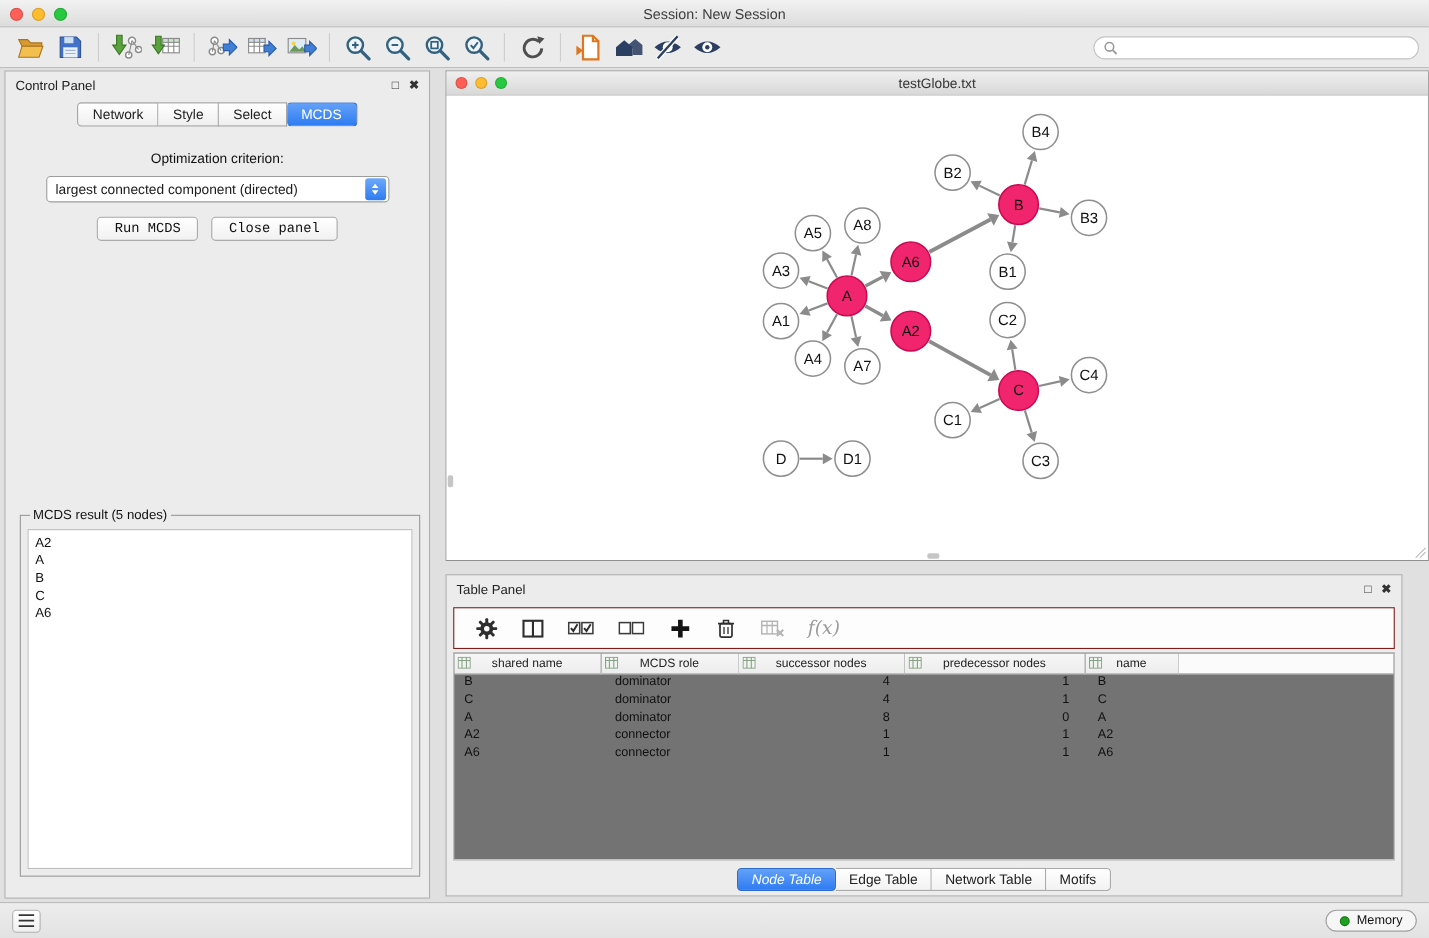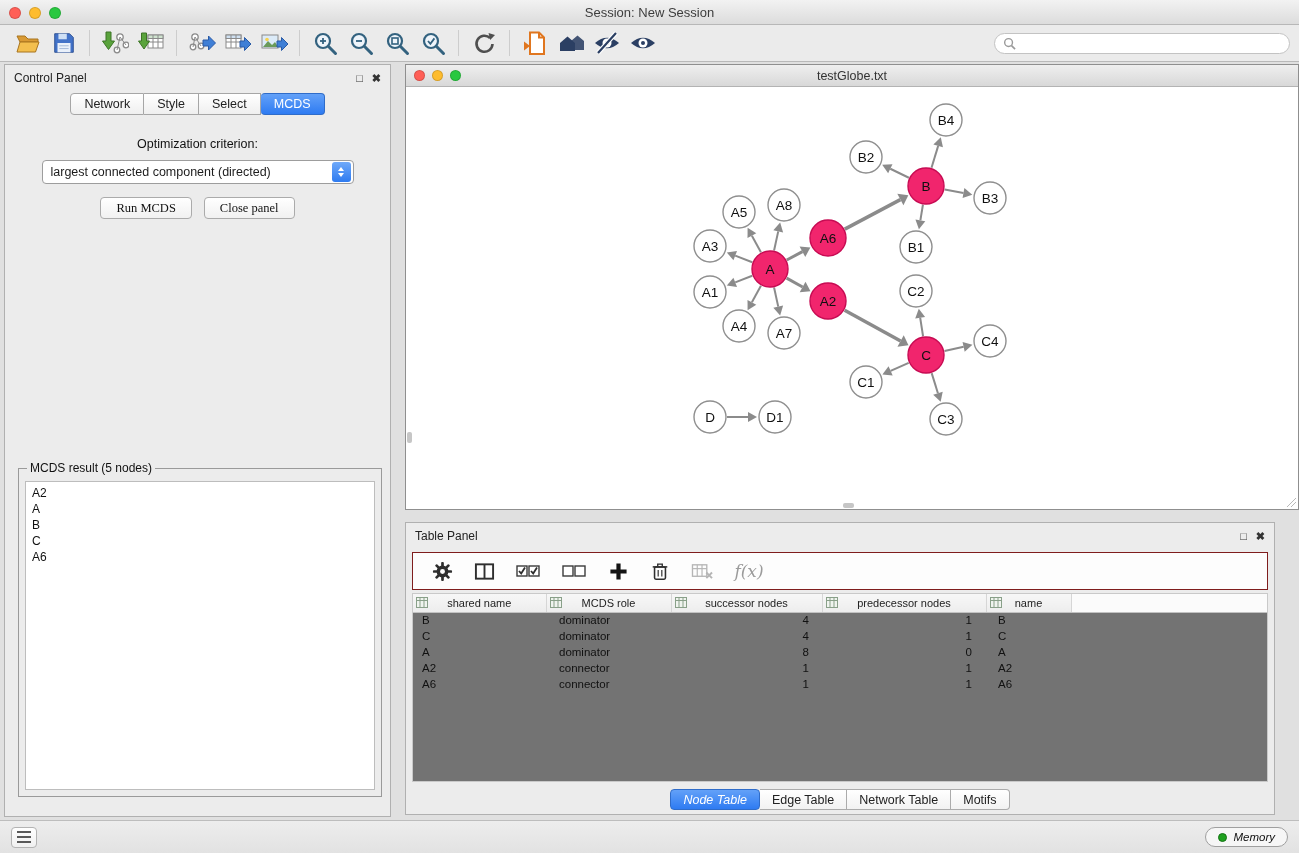--- a/index.html
+++ b/index.html
@@ -45,21 +45,21 @@
   .cp-body { margin-top:22px; text-align:center; }
   .opt-label { font-size:12.5px; margin-bottom:9px; color:#111; }
   .combo { display:flex; align-items:center; width:312px; height:24px; margin:0 auto;
     background:#fff; border:1px solid #9d9d9d; border-radius:4px; padding:0 2px 0 0; }
   .combo-text { flex:1; font-size:12.5px; text-align:left; padding-left:8px; white-space:nowrap; overflow:hidden; }
   .combo-arrows { width:19px; height:20px; border-radius:3px; background:linear-gradient(#6fa9f9,#2e7bf0);
     display:flex; flex-direction:column; align-items:center; justify-content:center; gap:2px; }
   .arr-up { width:0; height:0; border-left:3.5px solid transparent; border-right:3.5px solid transparent; border-bottom:4px solid #fff; }
   .arr-dn { width:0; height:0; border-left:3.5px solid transparent; border-right:3.5px solid transparent; border-top:4px solid #fff; }
   .cp-buttons { margin-top:13px; display:flex; justify-content:center; gap:12px; }
-  .cp-btn { height:22px; padding:0 15px; font-size:12.5px; font-family:Liberation Serif, serif;
+  .cp-btn { height:22px; padding:0 15px; font-size:12.5px; font-family:Liberation Mono, monospace;
     background:linear-gradient(#ffffff,#f1f1f1); border:1px solid #ababab; border-radius:4px; color:#111; cursor:default; }
   .result-group { position:absolute; left:13px; right:8px; top:396px; bottom:19px;
     border:1px solid #9a9a9a; padding:6px; }
   .result-group legend { font-size:12px; padding:0 3px; margin-left:2px; color:#111; }
   .result-list { width:100%; height:100%; background:#fff; border:1px solid #bdbdbd; overflow:hidden; padding:3px 0; }
   .result-item { font-size:12px; padding:1px 6px; color:#111; }
 
   
   .network-window { position:absolute; left:405px; top:2px; width:894px; height:446px;
     background:#fff; border:1px solid #8f8f8f; }
@@ -102,21 +102,21 @@
   .tp-tab:last-child { border-radius:0 4px 4px 0; }
   .tp-tab.active { background:linear-gradient(#63a1f8,#2e7bf2); color:#fff; border-color:#2f6cc9; border-radius:4px;font-style:italic; }
 
   
   .statusbar { position:absolute; left:0; right:0; bottom:0; height:33px;
     background:linear-gradient(#ededed,#e2e2e2); border-top:1px solid #bdbdbd;
     display:flex; align-items:center; padding:0 11px; }
   .list-btn { width:26px; height:21px; background:linear-gradient(#fff,#f0f0f0); border:1px solid #b3b3b3;
     border-radius:4px; display:flex; align-items:center; justify-content:center; cursor:default; }
   .memory-btn { margin-left:auto; height:20px; padding:0 12px; display:flex; align-items:center; gap:6px;
-    background:#f6f6f6; border:1px solid #9f9f9f; border-radius:10px; font-size:11.5px; color:#111; cursor:default;font-style:italic; }
+    background:#f6f6f6; border:1px solid #9f9f9f; border-radius:10px; font-size:11.5px; color:#111; cursor:default; }
   .mem-dot { width:9px; height:9px; border-radius:50%; background:#1fa11f; border:1px solid #157415; }
 </style>
 </head>
 <body>
 
 <div class="app">
 
   <div class="titlebar">
     <div class="traffic">
       <span class="light red"></span>

